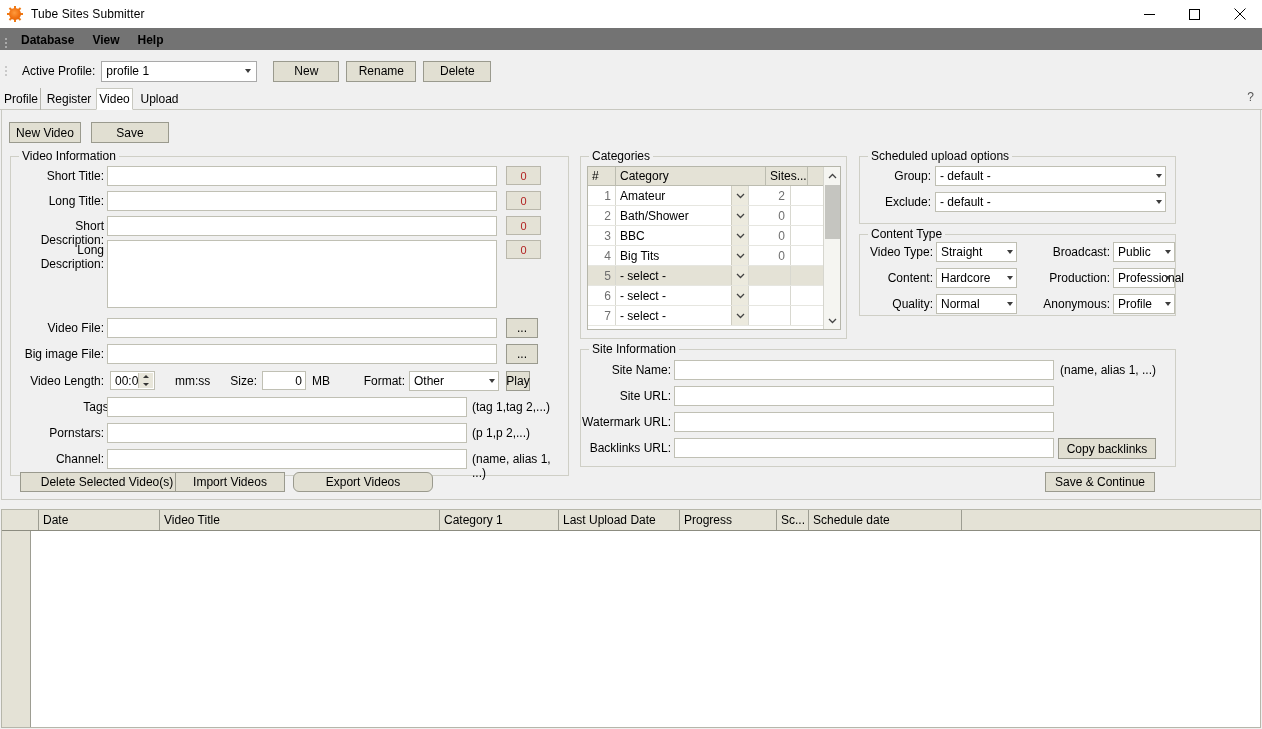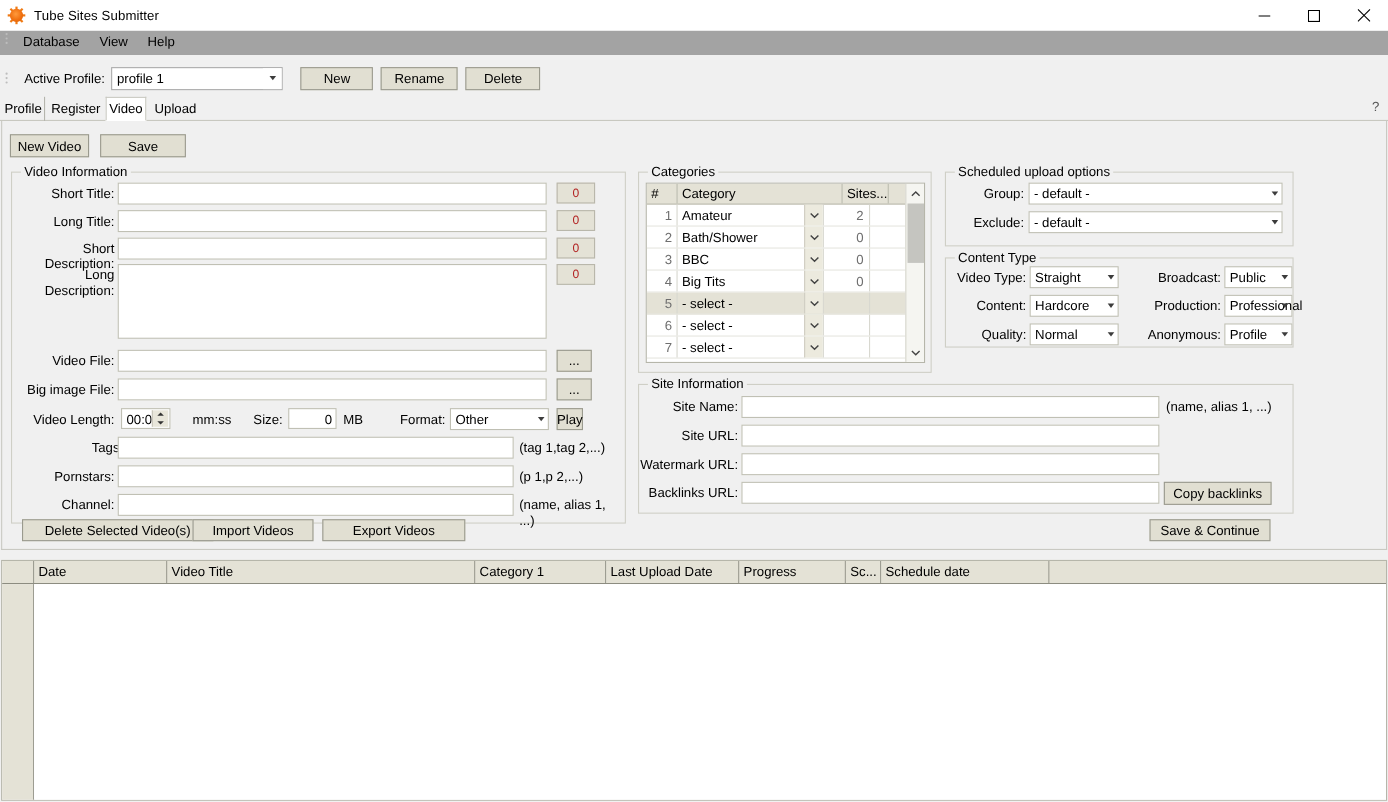--- a/index.html
+++ b/index.html
@@ -45,22 +45,22 @@
   }
   .winbtn {
     width: 45px; height: 28px; display: flex; align-items: center; justify-content: center;
     background: #ffffff;
   }
   .winbtn svg { display: block; }
 
   
   .menubar {
     position: absolute; left: 0; top: 28px; width: 1262px; height: 22px;
-    background: #a3a3a3;
-    display: flex; align-items: flex-start;
+    background: #737373;
+    display: flex; align-items: flex-end; font-weight: bold;
   }
   .grip {
     width: 8px; height: 14px; margin-left: 2px; margin-right: 2px;
     display: flex; flex-direction: column; justify-content: center; align-items: center; gap: 2px;
   }
   .grip i { display:block; width: 2px; height: 2px; background: #bdbdbd; border-radius: 50%; }
   .menuitem {
     padding: 2px 9px; font-size: 12px; color: #000; line-height: 16px;
   }
 
@@ -233,21 +233,21 @@
     position: absolute; left: 1px; width: 15px; background: #c5c5c0;
   }
 
   
   .bottomgrid {
     position: absolute; left: 1px; top: 509px; width: 1260px; height: 219px;
     background: #ffffff; border: 1px solid #b6b6aa;
   }
   .bg-hdr {
     display: flex; height: 21px; background: #e4e2d6;
-    border-bottom: 1px solid #8c8c80; font-size: 12px; color: #000;
+    border-bottom: 1px solid #8c8c80; font-size: 12px; color: #000; padding-left: 8px;
   }
   .bg-hdr .cell {
     border-right: 1px solid #9d9d92; display: flex; align-items: center;
     padding-left: 4px; overflow: hidden; white-space: nowrap;
   }
   .bg-body { display: flex; height: 196px; }
   .bg-gutter {
     width: 29px; background: #e4e2d6; border-right: 1px solid #9d9d92;
     height: 100%;
   }
@@ -386,21 +386,21 @@
       <div class="textbox" style="left:96px;top:266px;width:360px;height:20px;"></div>
       <span class="hint" style="left:461px;top:269px;">(p 1,p 2,...)</span>
 
       <span class="fieldlabel" style="left:0px;top:295px;width:93px;">Channel:</span>
       <div class="textbox" style="left:96px;top:292px;width:360px;height:20px;"></div>
       <span class="hint" style="left:461px;top:295px;">(name, alias 1, ...)</span>
     </div>
 
     <div class="btn" style="position:absolute;left:18px;top:362px;width:174px;height:20px;">Delete Selected Video(s)</div>
     <div class="btn" style="position:absolute;left:173px;top:362px;width:110px;height:20px;">Import Videos</div>
-    <div class="btn" style="position:absolute;left:291px;top:362px;width:130px;height:20px;">Export Videos</div>
+    <div class="btn" style="position:absolute;left:291px;top:362px;width:140px;height:20px;border-radius:6px;">Export Videos</div>
     <div class="btn" style="position:absolute;left:1043px;top:362px;width:110px;height:20px;">Save &amp; Continue</div>
 
     <div class="group" style="left:578px;top:46px;width:267px;height:183px;">
       <span class="gtitle">Categories</span>
       <div class="catgrid" style="left:6px;top:9px;width:254px;height:164px;">
         <div class="hdr">
           <div style="width:28px;">#</div>
           <div style="width:150px;">Category</div>
           <div style="width:42px;">Sites...</div>
           <div style="flex:1;border-right:none;"></div>

